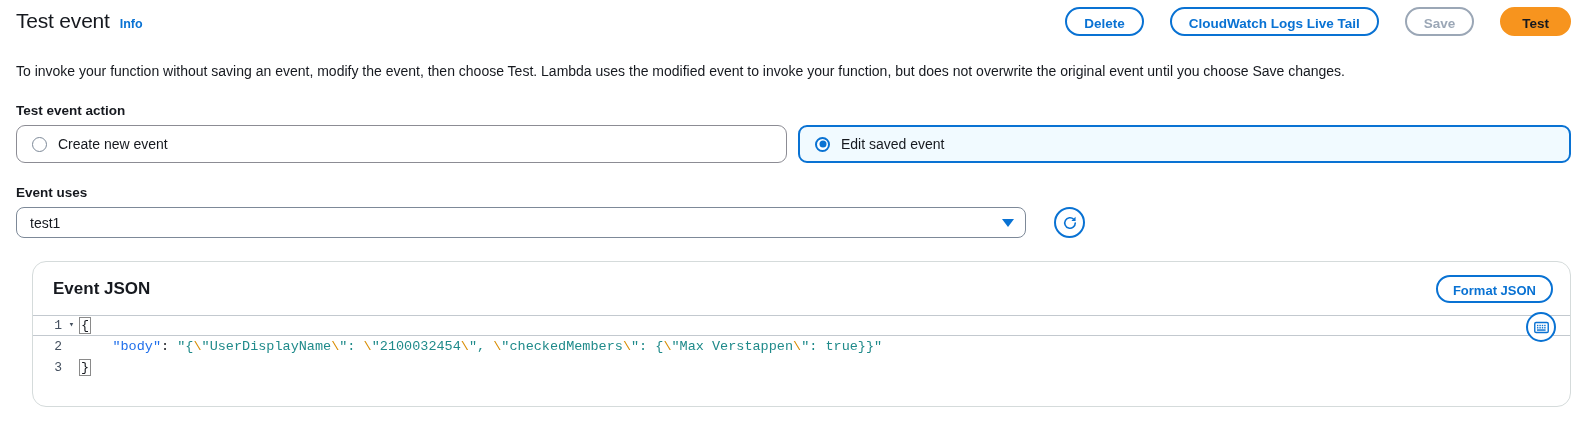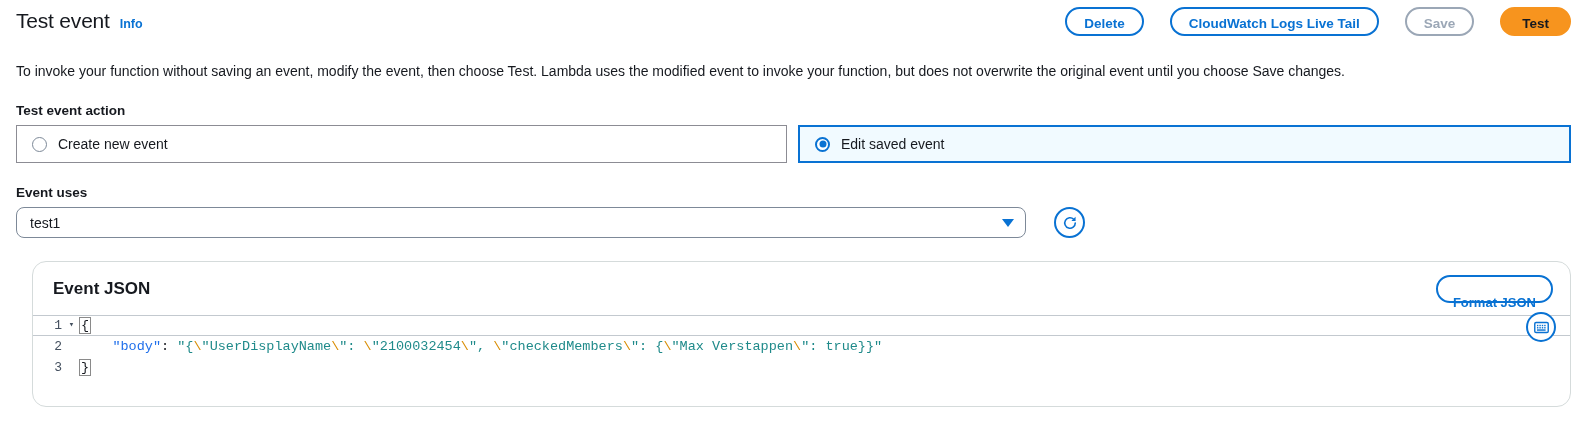--- a/index.html
+++ b/index.html
@@ -95,21 +95,21 @@
     margin-bottom: 7px;
   }
 
   .radio-row {
     display: flex;
     gap: 11px;
   }
   .radio-card {
     flex: 1;
     border: 1px solid #8c8c94;
-    border-radius: 0;
+    border-radius: 9px;
     height: 38px;
     display: flex;
     align-items: center;
     padding: 0 15px;
     box-sizing: border-box;
     background: #ffffff;
     cursor: pointer;
   }
   .radio-card.selected {
     border: 2px solid #0972d3;
@@ -206,21 +206,21 @@
     padding: 13px 17px 12px 20px;
     box-sizing: border-box;
   }
   .json-title {
     font-size: 17px;
     font-weight: bold;
     color: #16191f;
   }
   .btn-format {
     font-size: 13px;
-    padding: 12px 15px;
+    padding: 0 15px;
     height: 28px;
     line-height: 28px;
   }
 
   .editor {
     position: relative;
     font-family: "Liberation Mono", monospace;
     font-size: 13.5px;
     background: #ffffff;
   }

